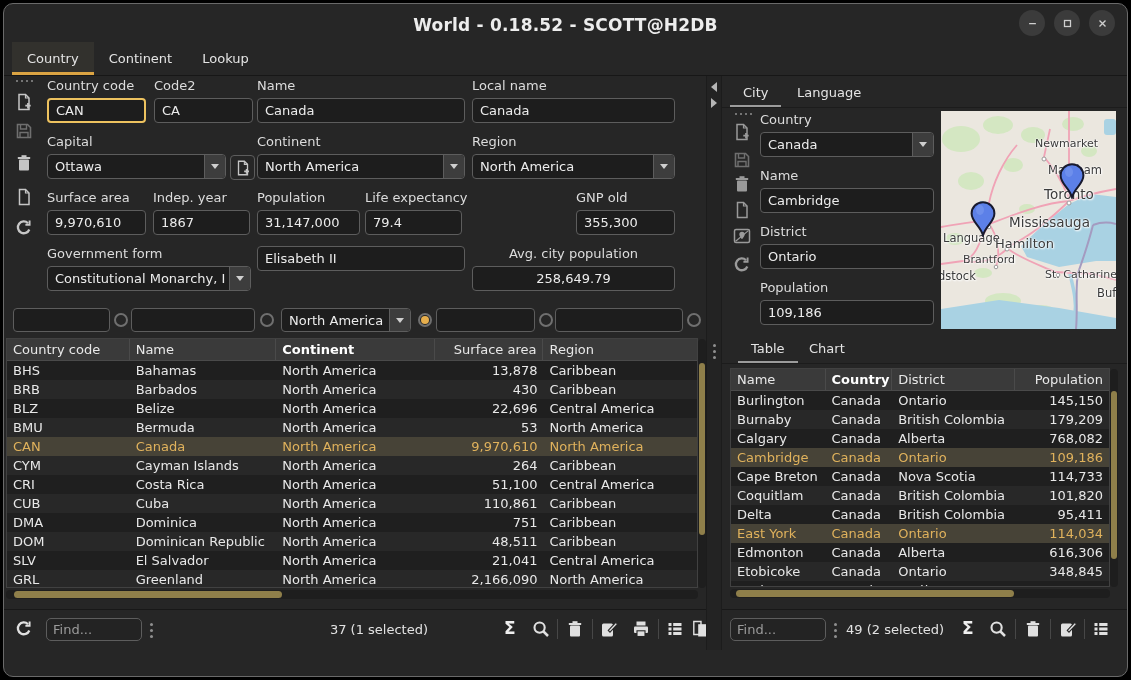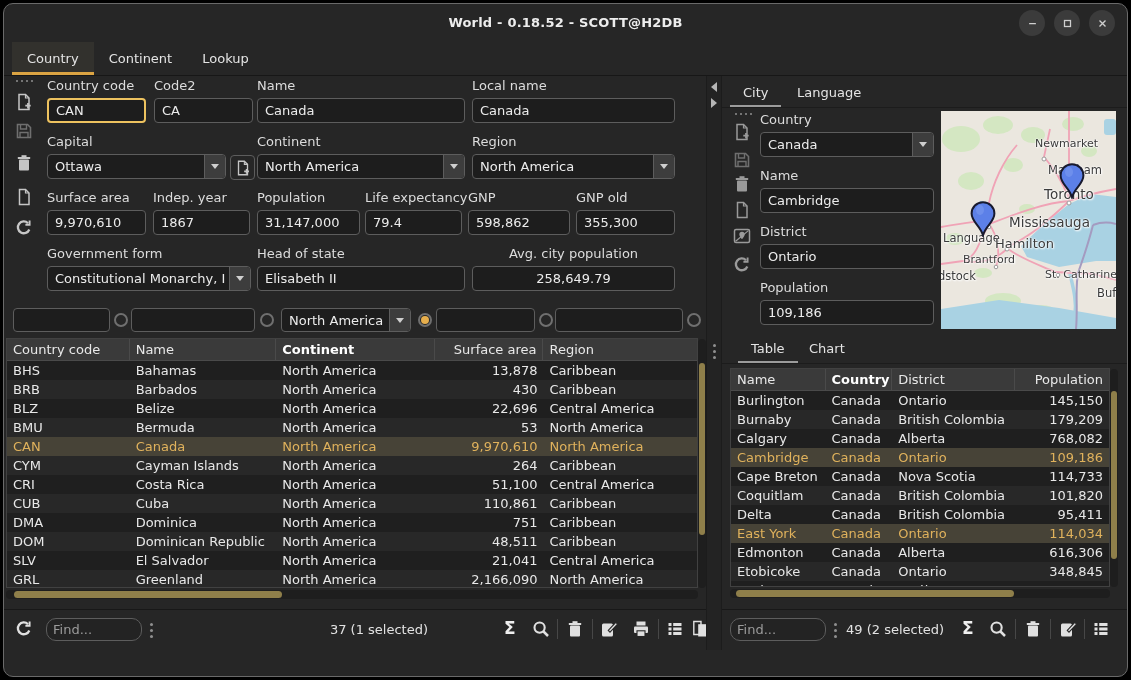--- a/index.html
+++ b/index.html
@@ -1,21 +1,21 @@
 <!DOCTYPE html>
 <html><head>
 <meta charset="utf-8">
 <style>
 *{box-sizing:border-box;margin:0;padding:0}
 html,body{width:1131px;height:680px;overflow:hidden}
 body{background:#000;position:relative;font-family:"DejaVu Sans","Liberation Sans",sans-serif;font-size:13px;color:#e2e2e2}
 .window{position:absolute;inset:3px;background:#262626;border:1px solid #6a6a6a;border-radius:10px;overflow:hidden}
 
 .titlebar{position:relative;height:38px}
-.title{position:absolute;left:0;right:0;top:11px;text-align:center;font-weight:bold;font-size:13px;color:#ededed;letter-spacing:.2px}
+.title{position:absolute;left:0;right:0;top:11px;text-align:center;font-weight:bold;font-size:17px;color:#ededed;letter-spacing:.2px}
 .winbtns{position:absolute;right:12px;top:6px;display:flex;gap:9px}
 .wbtn{width:26px;height:26px;border-radius:50%;background:#3b3b3b;display:flex;align-items:center;justify-content:center;color:#cfcfcf}
 .wbtn svg{width:15px;height:15px}
 
 .menubar{display:flex;height:26px;align-items:center;padding-left:10px}
 .mitem{padding:3px 11px;color:#e4e4e4}
 .maintabs{position:relative;height:34px;border-bottom:1px solid #171717;display:flex;align-items:stretch;padding-left:8px}
 .mtab{padding:0 15px;display:flex;align-items:center;color:#e4e4e4}
 .mtab.active{background:#32312d;box-shadow:inset 0 -3px 0 #dba443}
 
@@ -62,21 +62,21 @@
 .trow.sel .td{color:#e0b25c}
 .td{display:flex;align-items:center;padding:0 6px;white-space:nowrap;overflow:hidden;color:#e8e8e8;font-size:13px}
 .num{justify-content:flex-end;text-align:right}
 .c0{width:123px}.c1{width:147px}.c2{width:159px}.c3{width:109px}.c4{width:154px}
 .r0{width:95px}.r1{width:67px}.r2{width:123px}.r3{width:95px}
 
 .track{position:absolute;background:#1e1e1e;border-radius:4px}
 .thumb{position:absolute;background:#8f7f4a;border-radius:4px}
 
 .sbar{position:absolute;left:0;right:0;bottom:3px;height:38px;border-top:1px solid #181818}
-.find{position:absolute;top:8px;height:23px;background:#232323;border:1px solid #5d5d5d;border-radius:10px;color:#ececec;padding:0 6px;font:13px "DejaVu Sans",sans-serif;outline:none;width:96px}
+.find{position:absolute;top:8px;height:23px;background:#232323;border:1px solid #5d5d5d;border-radius:5px;color:#ececec;padding:0 6px;font:13px "DejaVu Sans",sans-serif;outline:none;width:96px}
 .find::placeholder{color:#9b9b9b}
 .stext{position:absolute;top:12px;color:#e2e2e2}
 .sic{position:absolute;top:9px;width:20px;height:20px}
 .sic .ic{color:#e0e0e0}
 .sep{position:absolute;top:9px;width:1px;height:20px;background:#474747}
 .sigma{font-weight:bold;font-size:17px;color:#efefef;line-height:20px}
 
 .tab2{position:absolute;height:29px;display:flex;align-items:center;padding:0 13px;color:#e4e4e4}
 .tab2.active{background:#262626;box-shadow:inset 0 -2px 0 #9c9c9c}
 .tabline{position:absolute;left:0;right:0;height:1px;background:#1c1c1c}
@@ -277,40 +277,35 @@
         <div class="in">1867</div>
       </div>
       <div class="fg" style="left:253px;top:114px;width:103px">
         <span class="lbl">Population</span>
         <div class="in">31,147,000</div>
       </div>
       <div class="fg" style="left:361px;top:114px;width:97px">
         <span class="lbl">Life expectancy</span>
         <div class="in">79.4</div>
       </div>
-      <div class="fg" style="left:464px;top:114px;width:102px">
-        <span class="lbl">GNP</span>
-        <div class="in">598,862</div>
-      </div>
       <div class="fg" style="left:572px;top:114px;width:99px">
         <span class="lbl">GNP old</span>
         <div class="in">355,300</div>
       </div>
 
       <div class="fg" style="left:43px;top:170px;width:204px">
         <span class="lbl">Government form</span>
         <div class="in combo">
           <span class="val">Constitutional Monarchy, I</span>
           <span class="arr">
               <span class="tri"></span>
             </span>
         </div>
       </div>
       <div class="fg" style="left:253px;top:170px;width:208px">
-        <span class="lbl">Head of state</span>
         <div class="in">Elisabeth II</div>
       </div>
       <div class="fg" style="left:468px;top:170px;width:203px">
         <span class="lbl" style="text-align:center">Avg. city population</span>
         <div class="in center">258,649.79</div>
       </div>
 
       <input class="fin" style="left: 9px; top: 232px; width: 97px;">
       <span class="fcirc" style="left:110px;top:237px"></span>
       <input class="fin" style="left: 127px; top: 232px; width: 124px;">

